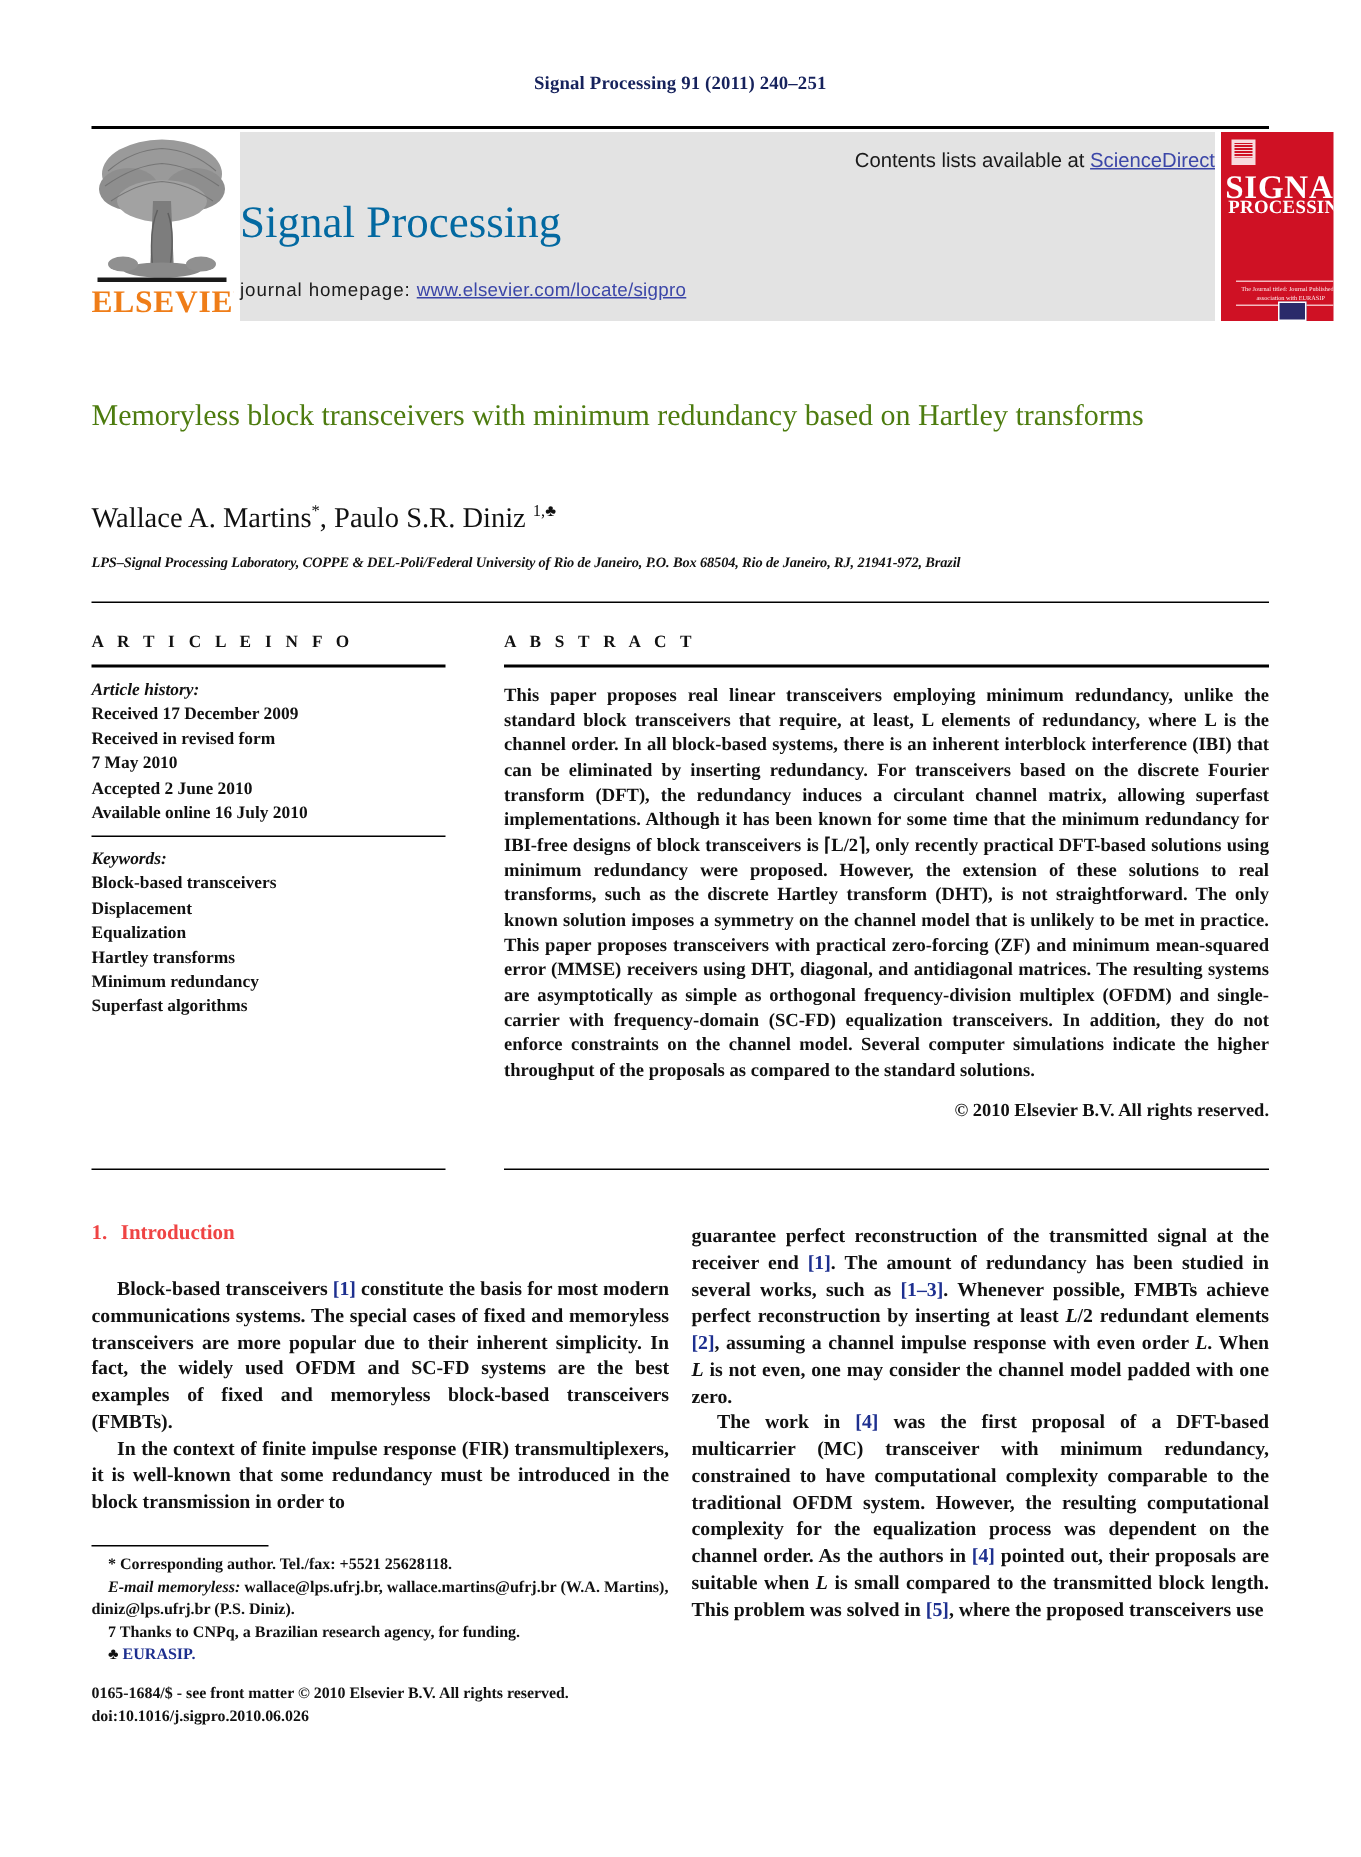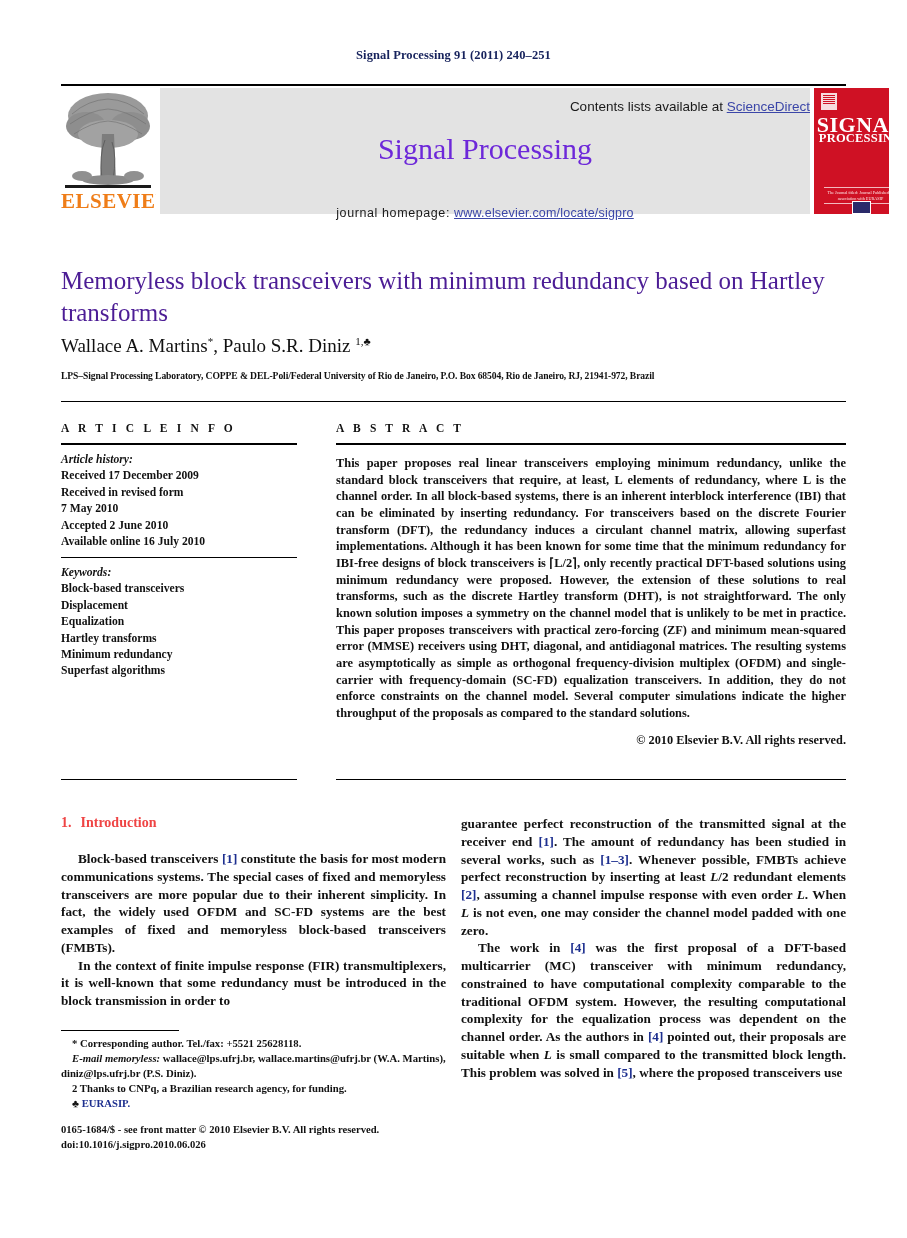--- a/index.html
+++ b/index.html
@@ -94,35 +94,33 @@
     text-align: right;
     font-family: "Liberation Sans", sans-serif;
     font-size: 13.5px;
     color: #1a1a1a;
   }
   .sd-link { color: #3b46a8; }
   .journal-name {
     position: absolute;
     left: 0; top: 44px;
     width: 650px;
-    text-align: center;
     font-family: "Liberation Serif", serif;
     font-size: 30px;
-    color: #6d28d9;
+    color: #0369a1;
   }
   .homepage-line {
     position: absolute;
     left: 0; top: 98px;
     width: 650px;
-    text-align: center;
+    text-align: left;
     font-family: "Liberation Sans", sans-serif;
     font-size: 12.5px;
     color: #1a1a1a;
     letter-spacing: 0.6px;
-    margin-top: 20px;
   }
   .hp-link { color: #3b46a8; letter-spacing: 0.2px; }
 
   .cover {
     position: absolute;
     left: 753px; top: 4px;
     width: 75px;
     height: 126px;
     background: #cf1124;
     overflow: hidden;
@@ -178,38 +176,39 @@
     background: #2a2a6a;
     border: 1px solid #ffffff;
   }
 
   
   .title {
     position: absolute;
     left: 61px; top: 265px;
     width: 770px;
     font-family: "Liberation Serif", serif;
-    font-size: 25px;
+    font-size: 20px;
     line-height: 1.26;
-    color: #4c1d95;
+    color: #4d7c0f;
   }
   .authors {
     position: absolute;
     left: 61px; top: 335px;
     width: 770px;
     font-family: "Liberation Serif", serif;
     font-size: 19px;
     color: #111;
   }
   .authors sup { font-size: 11px; }
   .affiliation {
     position: absolute;
     left: 61px; top: 370px;
     width: 785px;
     font-family: "Liberation Serif", serif;
+    font-style: italic;
     font-weight: bold;
     font-size: 9.6px;
     color: #111;
     letter-spacing: -0.1px;
   }
   .rule-under-affil {
     position: absolute;
     left: 61px; top: 401px;
     width: 785px; height: 1px;
     background: #000;
@@ -459,21 +458,21 @@
 
   <div class="body-right">
     <p class="para cont">guarantee perfect reconstruction of the transmitted signal at the receiver end <span class="ref">[1]</span>. The amount of redundancy has been studied in several works, such as <span class="ref">[1–3]</span>. Whenever possible, FMBTs achieve perfect reconstruction by inserting at least <span class="it">L</span>/2 redundant elements <span class="ref">[2]</span>, assuming a channel impulse response with even order <span class="it">L</span>. When <span class="it">L</span> is not even, one may consider the channel model padded with one zero.</p>
     <p class="para">The work in <span class="ref">[4]</span> was the first proposal of a DFT-based multicarrier (MC) transceiver with minimum redundancy, constrained to have computational complexity comparable to the traditional OFDM system. However, the resulting computational complexity for the equalization process was dependent on the channel order. As the authors in <span class="ref">[4]</span> pointed out, their proposals are suitable when <span class="it">L</span> is small compared to the transmitted block length. This problem was solved in <span class="ref">[5]</span>, where the proposed transceivers use</p>
   </div>
 
   <div class="footnotes">
     <div class="fn-rule"></div>
     <p class="fn indent">* Corresponding author. Tel./fax: +5521 25628118.</p>
     <p class="fn"><span style="display:inline-block;width:11px"></span><span class="em">E-mail memoryless:</span><span> wallace@lps.ufrj.br, wallace.martins@ufrj.br (W.A. Martins), diniz@lps.ufrj.br (P.S. Diniz).</span></p>
-    <p class="fn indent">2 Thanks to CNPq, a Brazilian research agency, for funding.</p>
+    <p class="fn indent">7 Thanks to CNPq, a Brazilian research agency, for funding.</p>
     <p class="fn indent"><span>♣</span> <span class="blue">EURASIP.</span></p>
   </div>
 
   <div class="imprint">
     <div>0165-1684/$ - see front matter © 2010 Elsevier B.V. All rights reserved.</div>
     <div>doi:10.1016/j.sigpro.2010.06.026</div>
   </div>
 
 </div>
 

